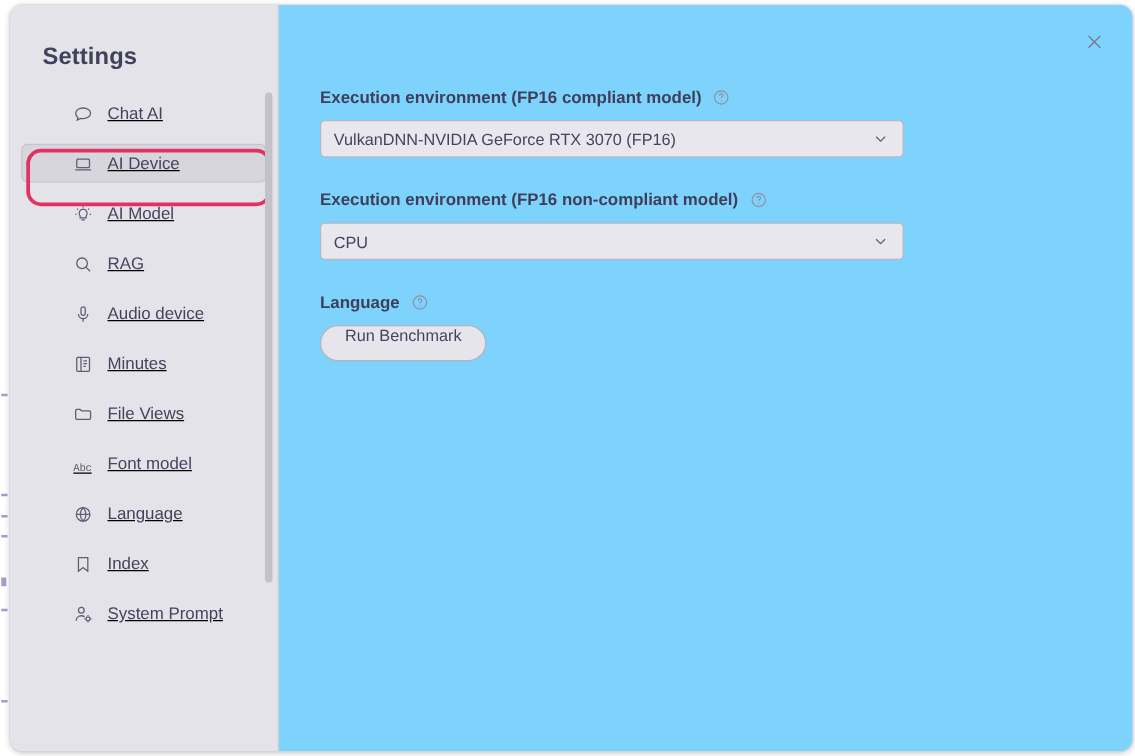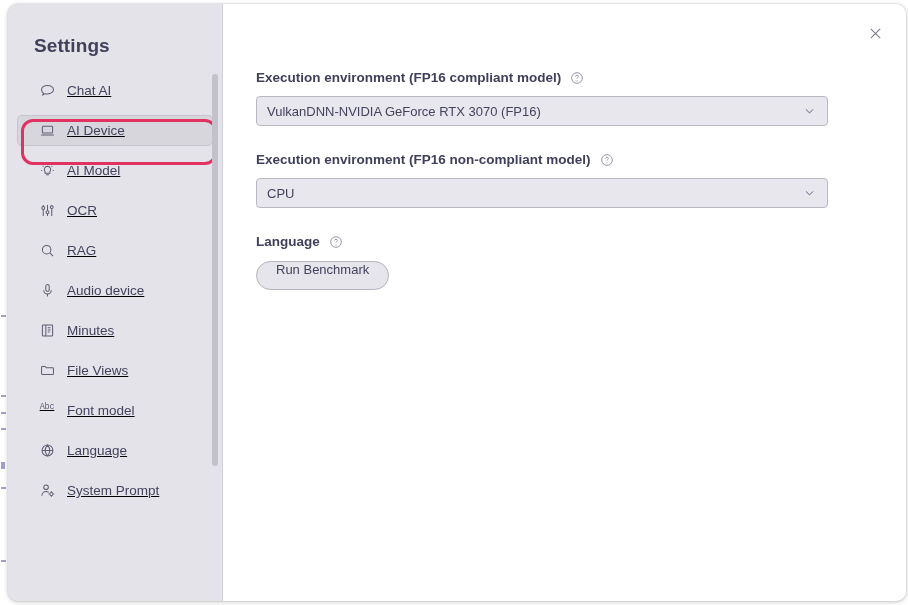--- a/index.html
+++ b/index.html
@@ -79,23 +79,24 @@
   .nav-item.selected {
     background: #d7d6dc;
     border: 1px solid #c6c5cd;
     padding-left: 20px;
   }
   .nav-item .nav-icon {
     width: 18px;
     height: 18px;
     flex: 0 0 18px;
     display: flex;
-    align-items: flex-start;
+    align-items: flex-end;
     justify-content: center;
     color: #5d5d73;
+    margin-left: 19px;
   }
   .nav-item .nav-icon svg { display: block; }
   .nav-item .nav-label {
     margin-left: 11px;
     font-size: 13.5px;
     color: #43435e;
     white-space: nowrap;
   }
   .abc-glyph {
     font-size: 8.5px;
@@ -133,21 +134,21 @@
     height: 392px;
     background: #c3c2ca;
     border-radius: 3px;
   }
 
   
   #content {
     position: relative;
     flex: 1 1 auto;
     height: 100%;
-    background: #ffffff;
+    background: #7dd3fc;
     padding: 66px 0 0 33px;
   }
 
   #close-button {
     position: absolute;
     right: 14px;
     top: 12px;
     width: 34px;
     height: 34px;
     display: flex;
@@ -168,21 +169,21 @@
   }
   .help-icon {
     margin-left: 9px;
     color: #8f8fa3;
     display: inline-flex;
     align-items: center;
   }
 
   .dropdown {
     position: relative;
-    width: 572px;
+    width: 467px;
     height: 30px;
     background: #e8e7ed;
     border: 1px solid #b9b8c2;
     border-radius: 4px;
     display: flex;
     align-items: center;
     padding: 0 10px;
     cursor: default;
   }
   .dropdown .dd-value {
@@ -262,31 +263,20 @@
         <span class="nav-icon">
           <svg width="17" height="17" viewBox="0 0 20 20" fill="none" stroke="currentColor" stroke-width="1.2">
             <path d="M7.2 11.6A3.9 3.9 0 0 1 10 5.1a3.9 3.9 0 0 1 2.8 6.5v1.6H7.2z"></path>
             <path d="M8.3 15.1h3.4"></path>
             <path d="M10 2.3v1.2M4.4 4.6l.9.9M15.6 4.6l-.9.9M2.6 9.9h1.2M16.2 9.9h1.2"></path>
           </svg>
         </span>
         <span class="nav-label">AI Model</span>
       </div>
 
-      <div class="nav-item">
-        <span class="nav-icon">
-          <svg width="17" height="17" viewBox="0 0 20 20" fill="none" stroke="currentColor" stroke-width="1.2">
-            <path d="M5 3.5v13M10 3.5v13M15 3.5v13"></path>
-            <circle cx="5" cy="7" r="1.7" fill="#e4e3e9"></circle>
-            <circle cx="10" cy="12" r="1.7" fill="#e4e3e9"></circle>
-            <circle cx="15" cy="6" r="1.7" fill="#e4e3e9"></circle>
-          </svg>
-        </span>
-        <span class="nav-label">OCR</span>
-      </div>
 
       <div class="nav-item">
         <span class="nav-icon">
           <svg width="17" height="17" viewBox="0 0 20 20" fill="none" stroke="currentColor" stroke-width="1.2">
             <circle cx="9" cy="9" r="5"></circle>
             <path d="M12.8 12.8 16.5 16.5"></path>
           </svg>
         </span>
         <span class="nav-label">RAG</span>
       </div>
@@ -332,20 +322,28 @@
       <div class="nav-item">
         <span class="nav-icon">
           <svg width="17" height="17" viewBox="0 0 20 20" fill="none" stroke="currentColor" stroke-width="1.2">
             <circle cx="10" cy="10" r="6.4"></circle>
             <path d="M3.6 10h12.8M10 3.6c1.8 2 2.7 4.1 2.7 6.4S11.8 14.4 10 16.4C8.2 14.4 7.3 12.3 7.3 10S8.2 5.6 10 3.6z"></path>
           </svg>
         </span>
         <span class="nav-label">Language</span>
       </div>
 
+      <div class="nav-item">
+        <span class="nav-icon">
+          <svg width="17" height="17" viewBox="0 0 20 20" fill="none" stroke="currentColor" stroke-width="1.2">
+            <path d="M5.6 3.6h8.8v12.8L10 12.9l-4.4 3.5z"></path>
+          </svg>
+        </span>
+        <span class="nav-label">Index</span>
+      </div>
 
       <div class="nav-item">
         <span class="nav-icon">
           <svg width="17" height="17" viewBox="0 0 20 20" fill="none" stroke="currentColor" stroke-width="1.2">
             <circle cx="8.3" cy="6.2" r="2.7"></circle>
             <path d="M3.4 16.1c0-2.8 2.2-4.8 4.9-4.8 1.2 0 2.2.3 3.1 1"></path>
             <circle cx="14.6" cy="14.2" r="1.9"></circle>
             <path d="M14.6 11.6v-.9M14.6 17.7v-.9M12.1 14.2h-.9M18 14.2h-.9"></path>
           </svg>
         </span>

